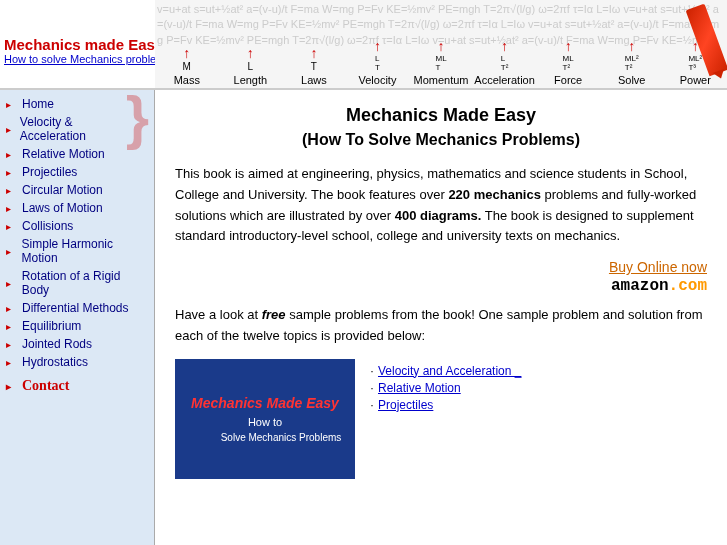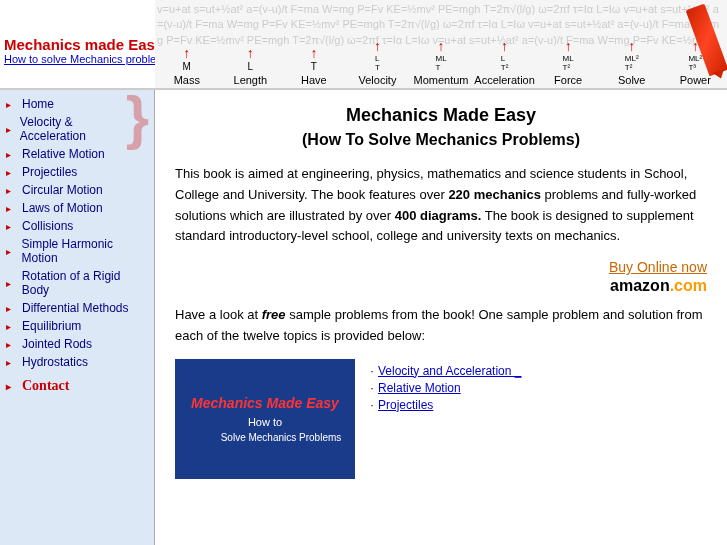--- a/index.html
+++ b/index.html
@@ -195,21 +195,21 @@
       text-align: right;
       margin: 10px 0;
     }
     .buy-link {
       color: #cc6600;
       text-decoration: underline;
       font-size: 14px;
       display: block;
     }
     .amazon-logo {
-      font-family: Liberation Sans, sans-serif;
+      font-family: Liberation Mono, monospace;
       font-size: 16px;
       font-weight: bold;
       color: #000;
       display: inline-block;
       margin-top: 2px;
     }
     .amazon-logo span {
       color: #ff9900;
     }
 
@@ -297,21 +297,21 @@
       <div class="formula-item">
         <div class="formula-arrow">↑<span class="formula-symbol">M</span></div>
         <span>Mass</span>
       </div>
       <div class="formula-item">
         <div class="formula-arrow">↑<span class="formula-symbol">L</span></div>
         <span>Length</span>
       </div>
       <div class="formula-item">
         <div class="formula-arrow">↑<span class="formula-symbol">T</span></div>
-        <span>Have</span>
+        <span>Laws</span>
       </div>
       <div class="formula-item">
         <div class="formula-arrow">↑<span class="formula-symbol" style="font-size:8px">L<br>T</span></div>
         <span>Velocity</span>
       </div>
       <div class="formula-item">
         <div class="formula-arrow">↑<span class="formula-symbol" style="font-size:8px">ML<br>T</span></div>
         <span>Momentum</span>
       </div>
       <div class="formula-item">

